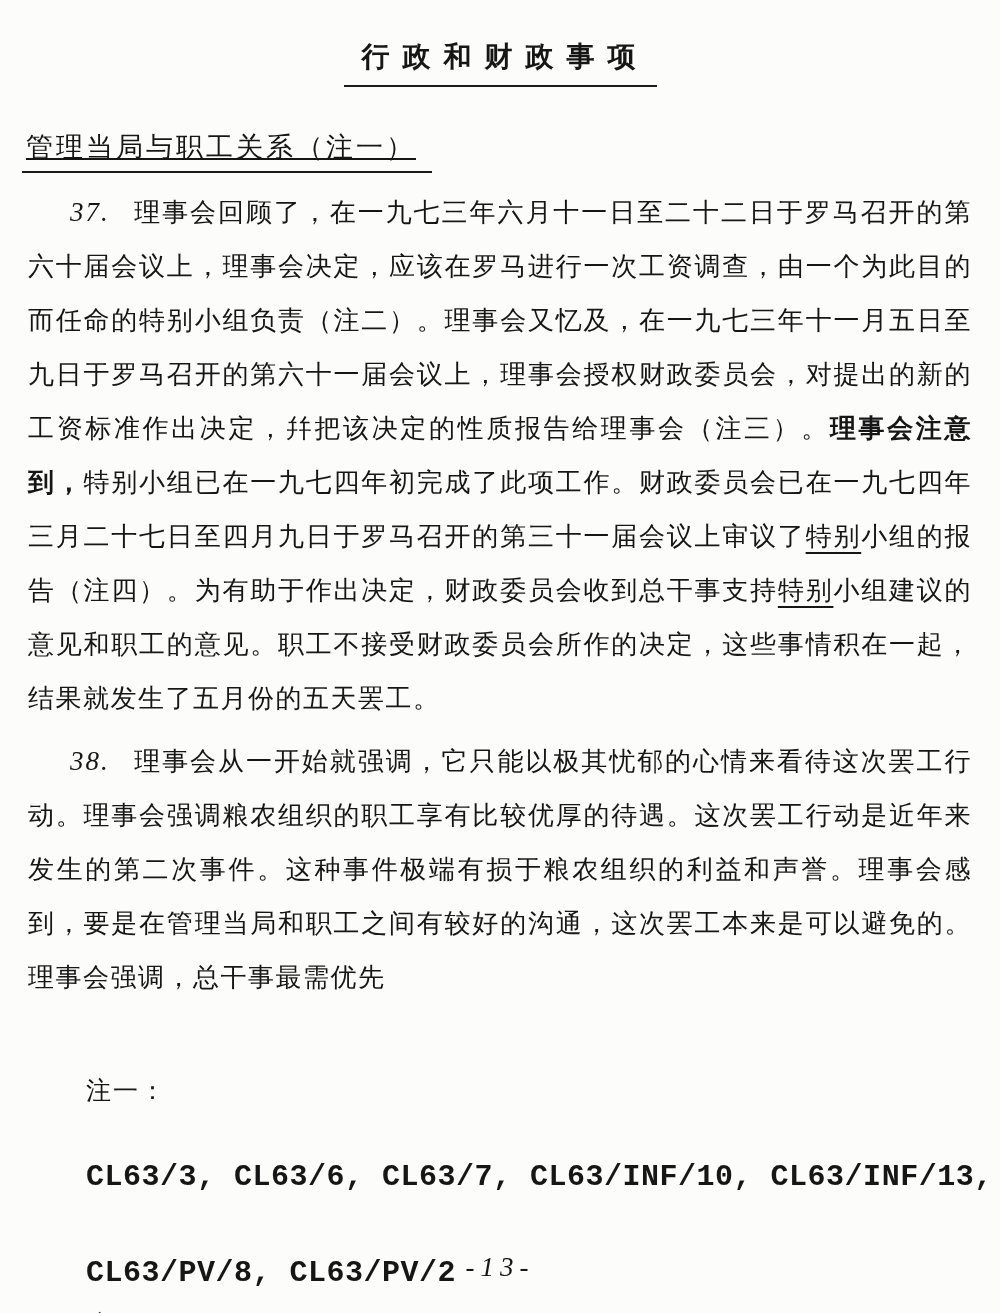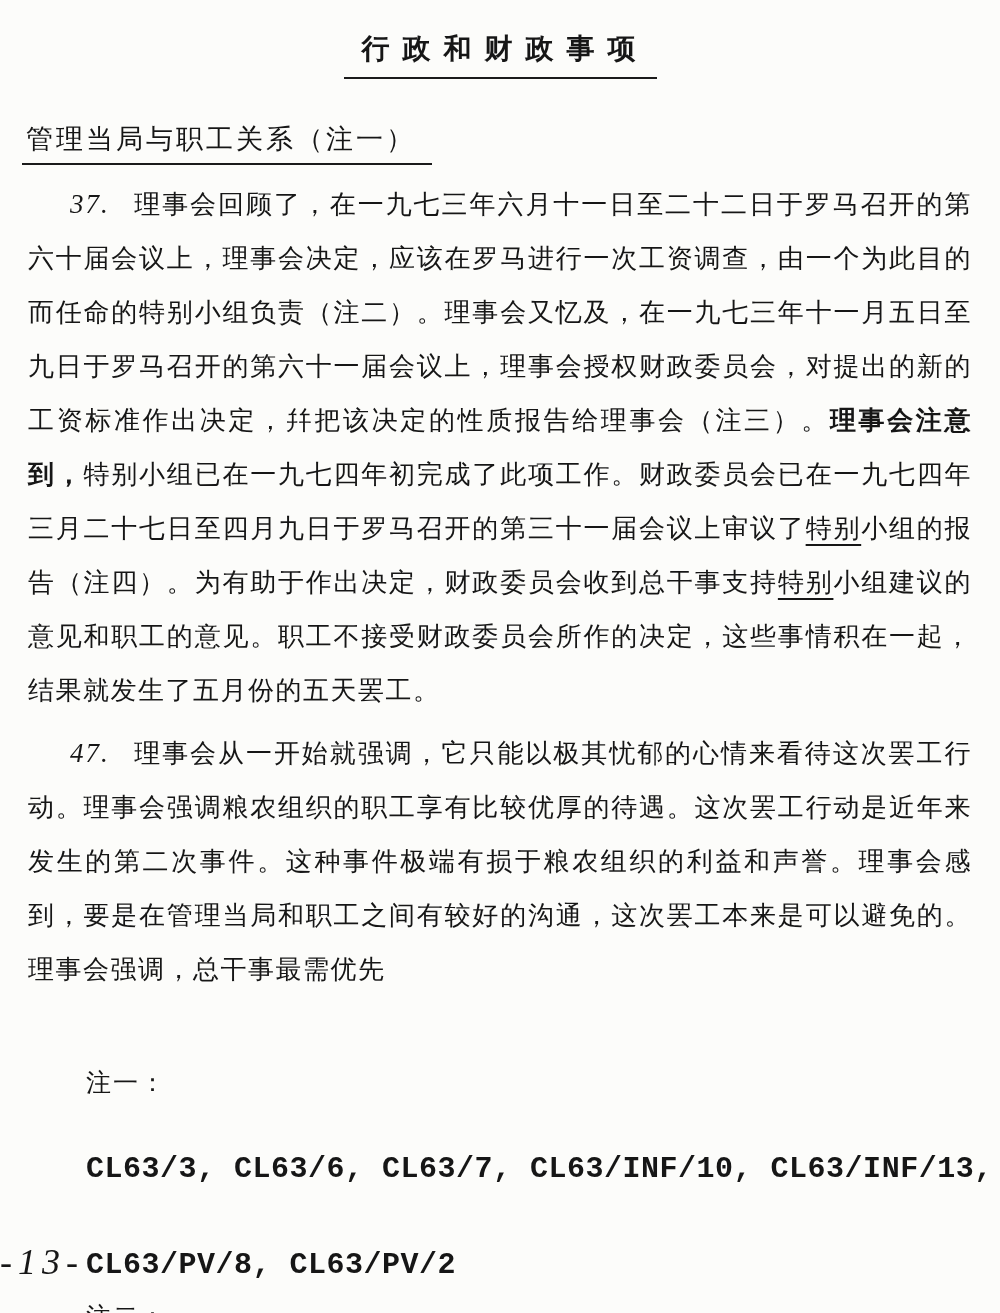--- a/index.html
+++ b/index.html
@@ -7,41 +7,42 @@
 
   .page {
     position: relative;
     width: 1000px;
     height: 1313px;
     margin: 0 auto;
     background: #fcfcfa;
     color: #161616;
     font-family: "Liberation Serif", "DejaVu Serif", serif;
     overflow: hidden;
-    padding-top: 30px;
+    padding-top: 38px;
   }
 
   
   .doc-title { text-align: center; margin: 0 0 42px 0; }
   .doc-title .title-text {
     display: inline-block;
     font-size: 28px;
     font-weight: 600;
     letter-spacing: 13px;
     padding: 0 8px 9px 18px;
     border-bottom: 2px solid #1b1b1b;
   }
 
   
   .section-heading { margin: 0 0 12px 22px; font-size: 27px; font-weight: 500; }
   .section-heading .heading-text {
     display: inline-block;
     letter-spacing: 3px;
     padding: 0 16px 6px 4px;
     border-bottom: 2px solid #1b1b1b;
+    text-decoration: underline;
   }
 
   
   .body-para {
     margin: 0 28px;
     font-size: 26px;
     line-height: 54px;
     letter-spacing: 1.5px;
     text-align: justify;
     text-indent: 42px;
@@ -72,21 +73,22 @@
     font-size: 30px;
     letter-spacing: 0.5px;
     white-space: pre-wrap;
   }
 
   
   .page-number {
     position: absolute;
     left: 0; right: 0;
     bottom: 30px;
-    font-size: 36px;
+    text-align: center;
+    font-size: 27px;
     font-style: italic;
     letter-spacing: 6px;
   }
 </style>
 </head>
 <body>
 
 <div class="page">
 
   <div class="doc-title">
@@ -95,21 +97,21 @@
 
   <div class="section-heading">
     <span class="heading-text">管理当局与职工关系（注一）</span>
   </div>
 
   <p class="body-para">
     <span class="para-num">37.</span><span>理事会回顾了，在一九七三年六月十一日至二十二日于罗马召开的第六十届会议上，理事会决定，应该在罗马进行一次工资调查，由一个为此目的而任命的特别小组负责（注二）。理事会又忆及，在一九七三年十一月五日至九日于罗马召开的第六十一届会议上，理事会授权财政委员会，对提出的新的工资标准作出决定，幷把该决定的性质报告给理事会（注三）。</span><span class="overstrike">理事会注意到，</span><span>特别小组已在一九七四年初完成了此项工作。财政委员会已在一九七四年三月二十七日至四月九日于罗马召开的第三十一届会议上审议了</span><span class="u2">特别</span><span>小组的报告（注四）。为有助于作出决定，财政委员会收到总干事支持</span><span class="u2">特别</span><span>小组建议的意见和职工的意见。职工不接受财政委员会所作的决定，这些事情积在一起，结果就发生了五月份的五天罢工。</span>
   </p>
 
   <p class="body-para second">
-    <span class="para-num">47.</span><span>理事会从一开始就强调，它只能以极其忧郁的心情来看待这次罢工行动。理事会强调粮农组织的职工享有比较优厚的待遇。这次罢工行动是近年来发生的第二次事件。这种事件极端有损于粮农组织的利益和声誉。理事会感到，要是在管理当局和职工之间有较好的沟通，这次罢工本来是可以避免的。理事会强调，总干事最需优先</span>
+    <span class="para-num">38.</span><span>理事会从一开始就强调，它只能以极其忧郁的心情来看待这次罢工行动。理事会强调粮农组织的职工享有比较优厚的待遇。这次罢工行动是近年来发生的第二次事件。这种事件极端有损于粮农组织的利益和声誉。理事会感到，要是在管理当局和职工之间有较好的沟通，这次罢工本来是可以避免的。理事会强调，总干事最需优先</span>
   </p>
 
   <div class="footnotes">
 
     <div class="fn">
       <span class="fn-label">注一：</span>
       <span class="fn-text"><span>CL63/3, CL63/6, CL63/7, CL63/INF/10, CL63/INF/13,</span><br><br><span>CL63/PV/8, CL63/PV/2</span></span>
     </div>
 
     <div class="fn">

